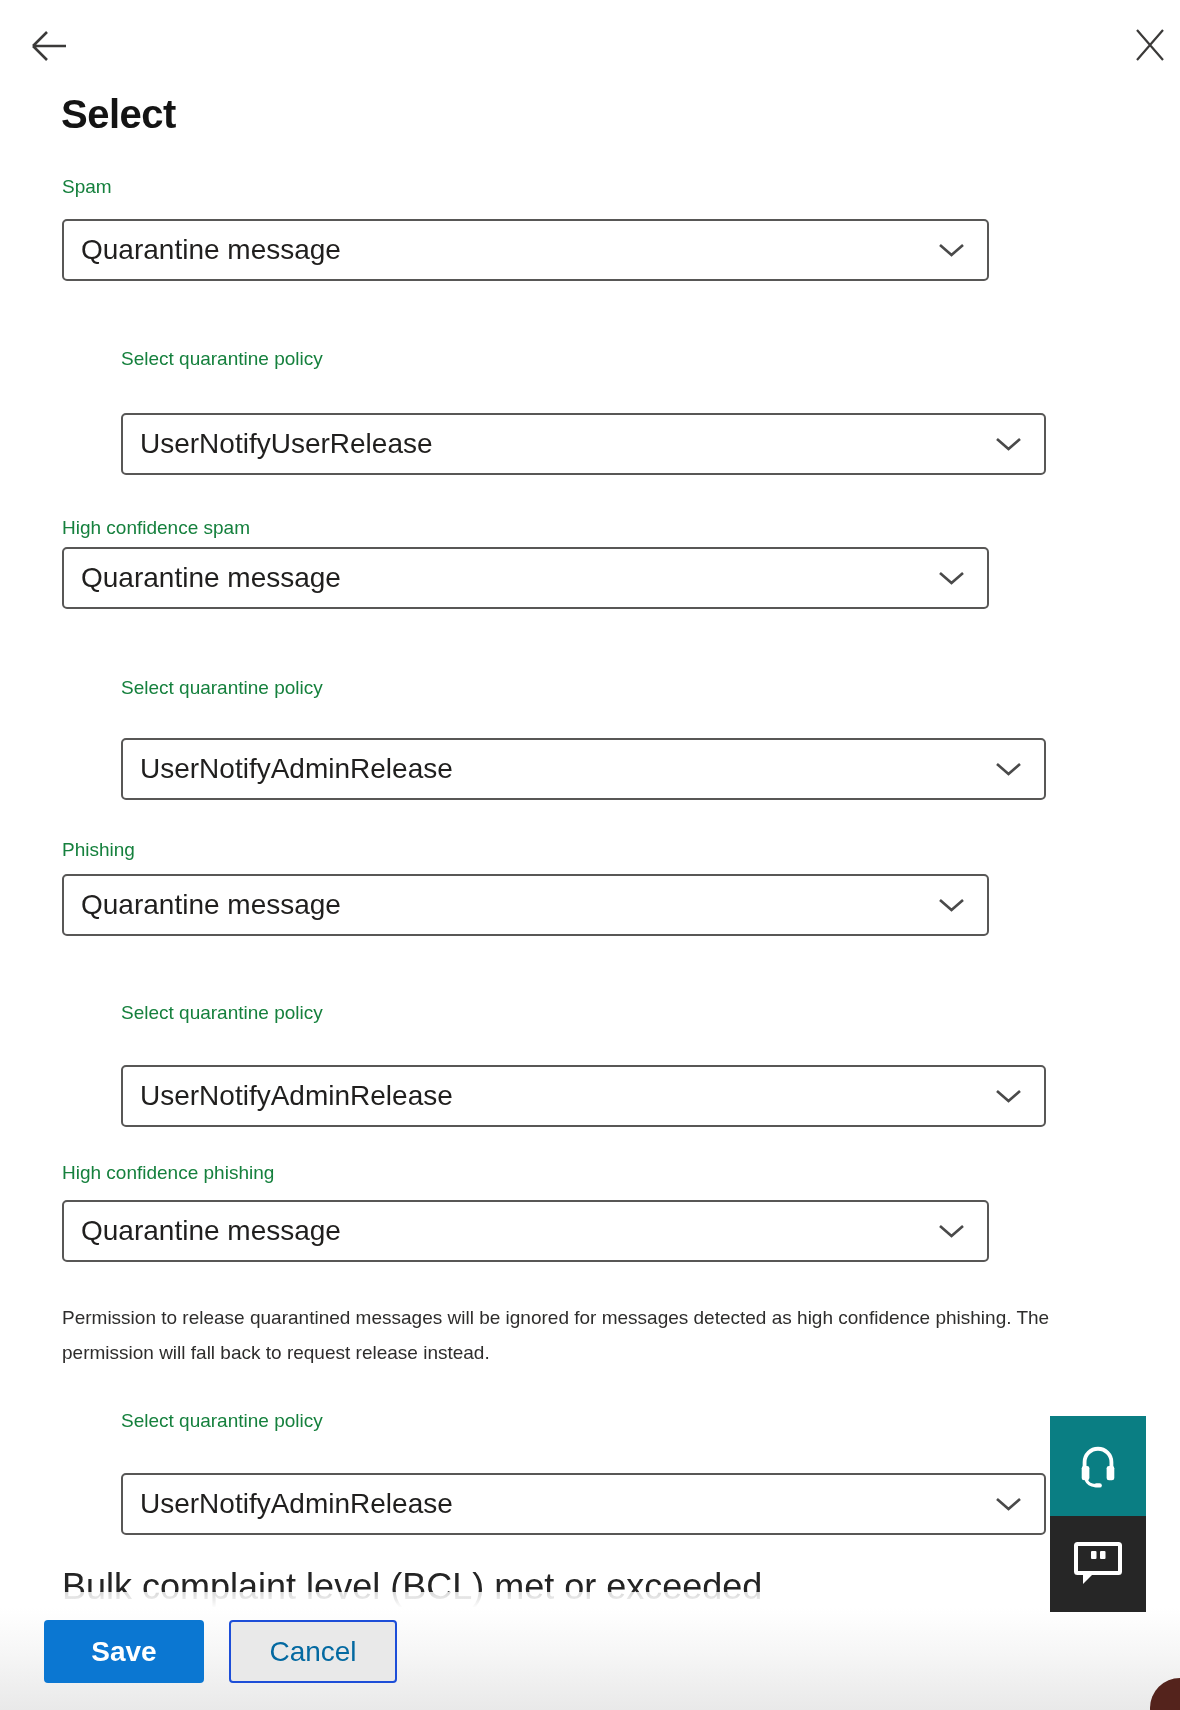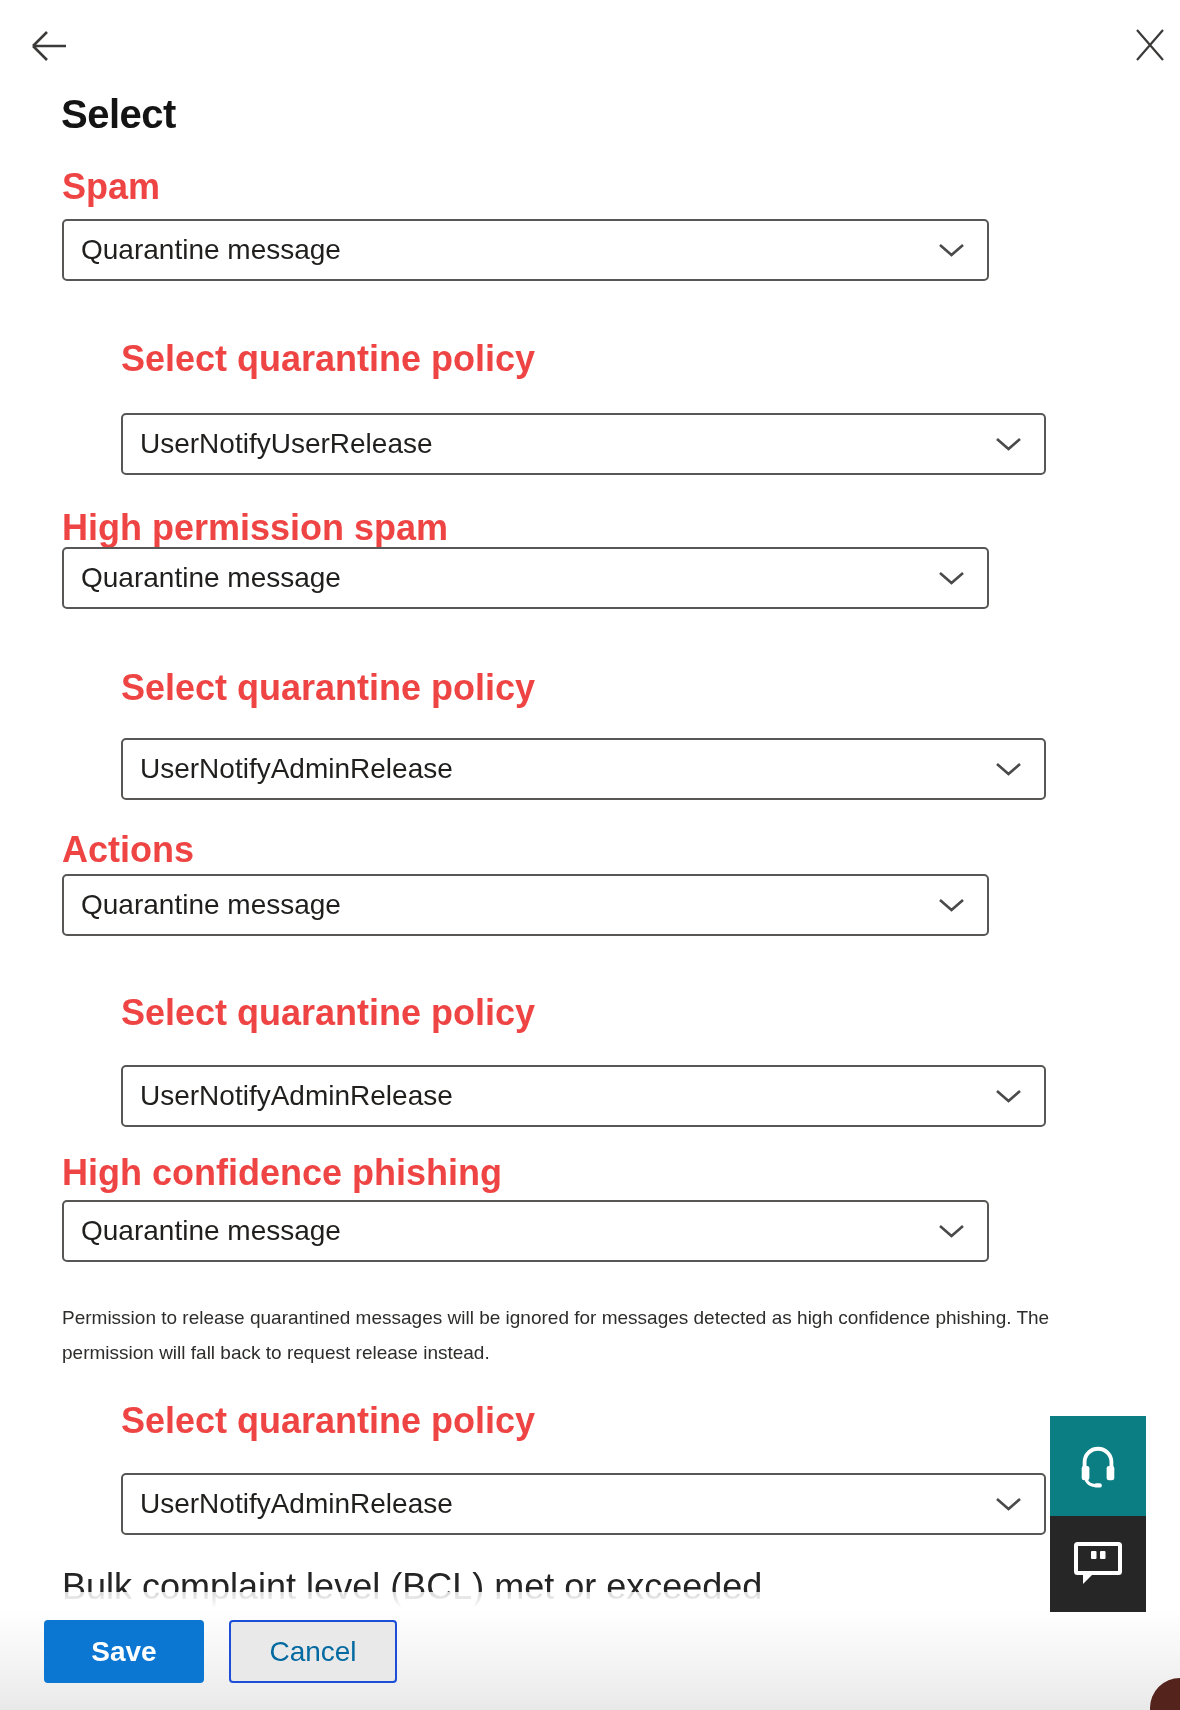--- a/index.html
+++ b/index.html
@@ -9,21 +9,21 @@
     overflow:hidden;color:var(--text-dark,#242424);
   }
   .iconbtn{position:absolute;background:transparent;border:none;padding:0;cursor:pointer;line-height:0;}
   #back-btn{left:26px;top:27px;width:44px;height:38px;}
   #close-btn{left:1130px;top:26px;width:40px;height:38px;}
   h1{
     position:absolute;left:61px;top:92px;margin:0;
     font-size:40px;font-weight:700;color:#141414;letter-spacing:-0.5px;
   }
   .field-label{
-    position:absolute;font-size:36px;font-weight:700;color:#ef4444;line-height:30px;white-space:nowrap;
+    position:absolute;font-size:19px;font-weight:400;color:#15803d;line-height:30px;white-space:nowrap;
   }
   .dropdown{
     position:absolute;box-sizing:border-box;height:62px;background:#fff;
     border:2px solid var(--border-gray,#585756);border-radius:5px;
     display:flex;align-items:center;padding:0 64px 0 17px;cursor:pointer;
   }
   .dd-value{font-size:28px;color:#201f1e;white-space:nowrap;overflow:hidden;text-align:right;}
   .chev{position:absolute;right:22px;top:50%;margin-top:-7px;}
   .w927{width:927px;} .w925{width:925px;margin-top:28px;}
   
@@ -102,41 +102,41 @@
 <div class="field-label" id="lbl-1">Select quarantine policy</div>
 <div class="dropdown w925" id="dd-1">
   <span class="dd-value">UserNotifyUserRelease</span>
   <span class="chev">
     <svg width="27" height="15" viewBox="0 0 27 15">
         <polyline points="2,2 13.5,12 25,2" fill="none" stroke="#4a4a4a" stroke-width="2.6"></polyline>
       </svg>
   </span>
 </div>
 
-<div class="field-label" id="lbl-2">High permission spam</div>
+<div class="field-label" id="lbl-2">High confidence spam</div>
 <div class="dropdown w927" id="dd-2">
   <span class="dd-value">Quarantine message</span>
   <span class="chev">
     <svg width="27" height="15" viewBox="0 0 27 15">
         <polyline points="2,2 13.5,12 25,2" fill="none" stroke="#4a4a4a" stroke-width="2.6"></polyline>
       </svg>
   </span>
 </div>
 
 <div class="field-label" id="lbl-3">Select quarantine policy</div>
 <div class="dropdown w925" id="dd-3">
   <span class="dd-value">UserNotifyAdminRelease</span>
   <span class="chev">
     <svg width="27" height="15" viewBox="0 0 27 15">
         <polyline points="2,2 13.5,12 25,2" fill="none" stroke="#4a4a4a" stroke-width="2.6"></polyline>
       </svg>
   </span>
 </div>
 
-<div class="field-label" id="lbl-4">Actions</div>
+<div class="field-label" id="lbl-4">Phishing</div>
 <div class="dropdown w927" id="dd-4">
   <span class="dd-value">Quarantine message</span>
   <span class="chev">
     <svg width="27" height="15" viewBox="0 0 27 15">
         <polyline points="2,2 13.5,12 25,2" fill="none" stroke="#4a4a4a" stroke-width="2.6"></polyline>
       </svg>
   </span>
 </div>
 
 <div class="field-label" id="lbl-5">Select quarantine policy</div>

